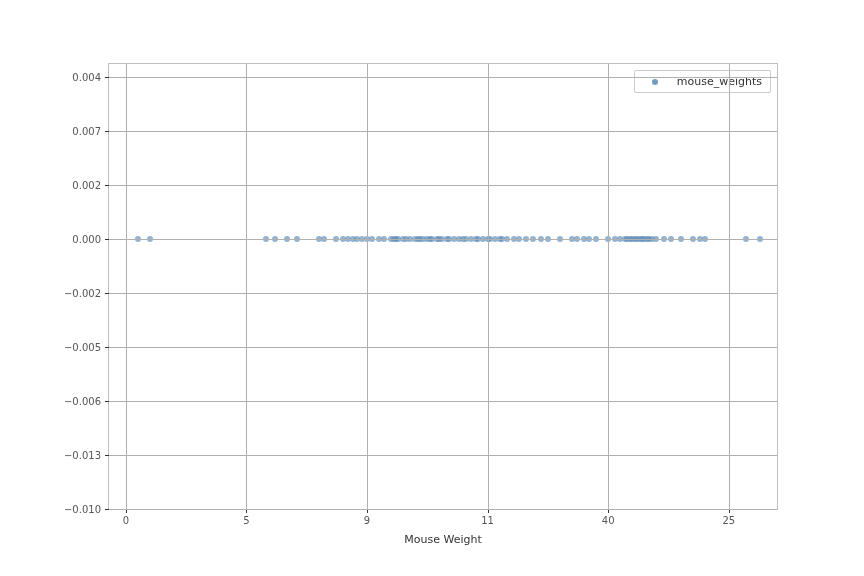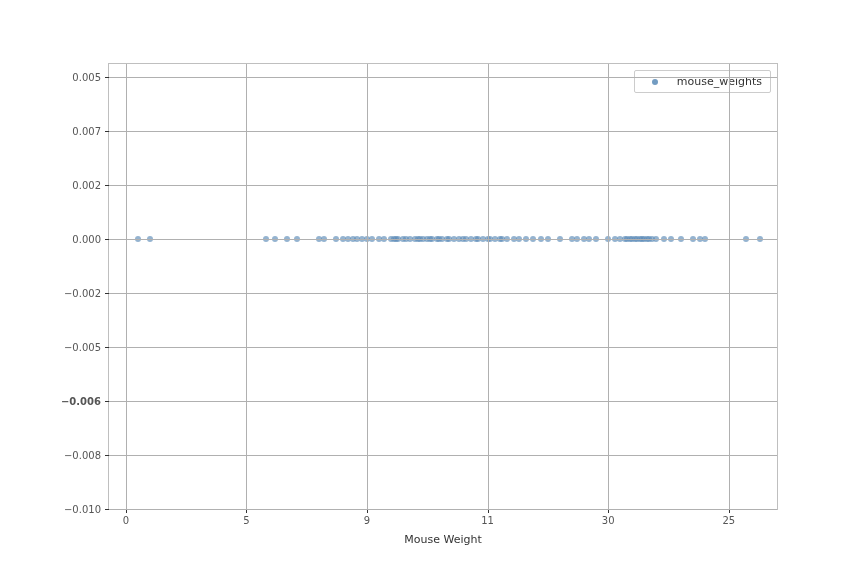--- a/index.html
+++ b/index.html
@@ -223,45 +223,45 @@
       <div class="tick-x" style="left: 137.458px;"></div>
       <div class="tick-label-x" style="left: 137.458px;">5</div>
       <div class="grid-v" style="left: 258.036px;"></div>
       <div class="tick-x" style="left: 258.036px;"></div>
       <div class="tick-label-x" style="left: 258.036px;">9</div>
       <div class="grid-v" style="left: 378.614px;"></div>
       <div class="tick-x" style="left: 378.614px;"></div>
       <div class="tick-label-x" style="left: 378.614px;">11</div>
       <div class="grid-v" style="left: 499.191px;"></div>
       <div class="tick-x" style="left: 499.191px;"></div>
-      <div class="tick-label-x" style="left: 499.191px;">30</div>
+      <div class="tick-label-x" style="left: 499.191px;">40</div>
       <div class="grid-v" style="left: 619.769px;"></div>
       <div class="tick-x" style="left: 619.769px;"></div>
       <div class="tick-label-x" style="left: 619.769px;">25</div>
       <div class="grid-h" style="top: 445px;"></div>
       <div class="tick-y" style="top: 445px;"></div>
       <div class="tick-label-y" style="top: 445px;">−0.010</div>
       <div class="grid-h" style="top: 391.061px;"></div>
       <div class="tick-y" style="top: 391.061px;"></div>
-      <div class="tick-label-y" style="top: 391.061px;">−0.008</div>
+      <div class="tick-label-y" style="top: 391.061px;">−0.013</div>
       <div class="grid-h" style="top: 337.121px;"></div>
       <div class="tick-y" style="top: 337.121px;"></div>
-      <div class="tick-label-y" style="top: 337.121px; font-weight: bold;">−0.006</div>
+      <div class="tick-label-y" style="top: 337.121px;">−0.006</div>
       <div class="grid-h" style="top: 283.182px;"></div>
       <div class="tick-y" style="top: 283.182px;"></div>
       <div class="tick-label-y" style="top: 283.182px;">−0.005</div>
       <div class="grid-h" style="top: 229.242px;"></div>
       <div class="tick-y" style="top: 229.242px;"></div>
       <div class="tick-label-y" style="top: 229.242px;">−0.002</div>
       <div class="grid-h" style="top: 175.303px;"></div>
       <div class="tick-y" style="top: 175.303px;"></div>
       <div class="tick-label-y" style="top: 175.303px;">0.000</div>
       <div class="grid-h" style="top: 121.364px;"></div>
       <div class="tick-y" style="top: 121.364px;"></div>
       <div class="tick-label-y" style="top: 121.364px;">0.002</div>
       <div class="grid-h" style="top: 67.4242px;"></div>
       <div class="tick-y" style="top: 67.4242px;"></div>
       <div class="tick-label-y" style="top: 67.4242px;">0.007</div>
       <div class="grid-h" style="top: 13.4848px;"></div>
       <div class="tick-y" style="top: 13.4848px;"></div>
-      <div class="tick-label-y" style="top: 13.4848px;">0.005</div>
+      <div class="tick-label-y" style="top: 13.4848px;">0.004</div>
     </div>
 </div>
 
 </body></html>

